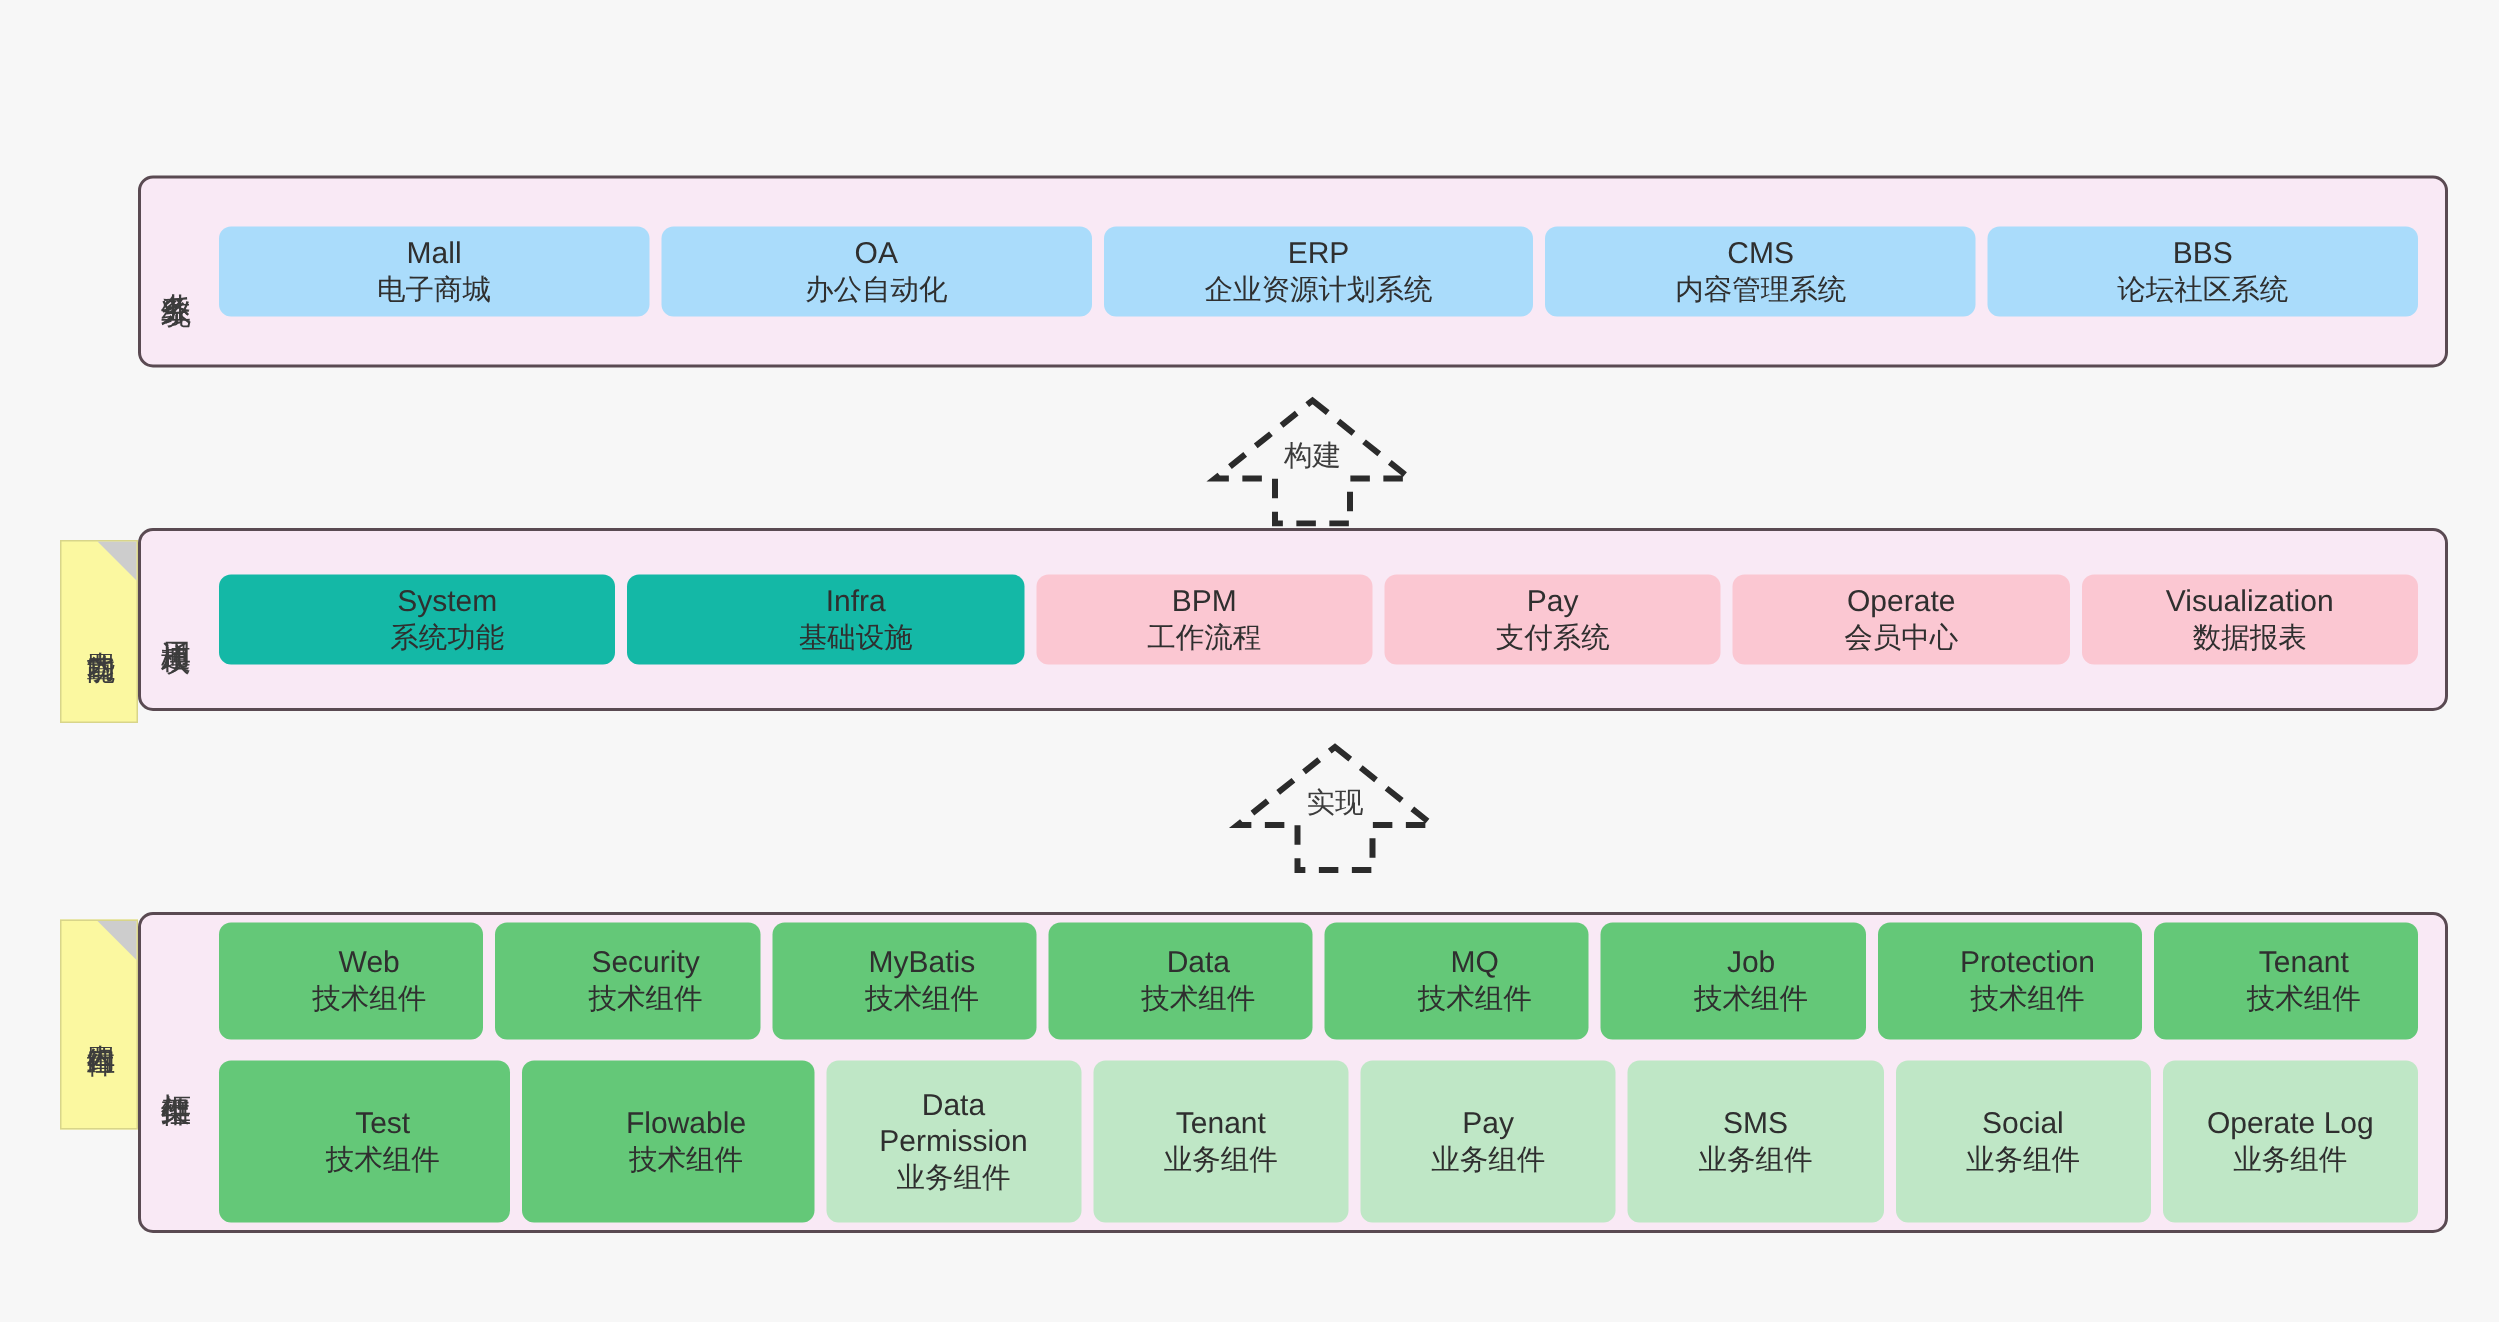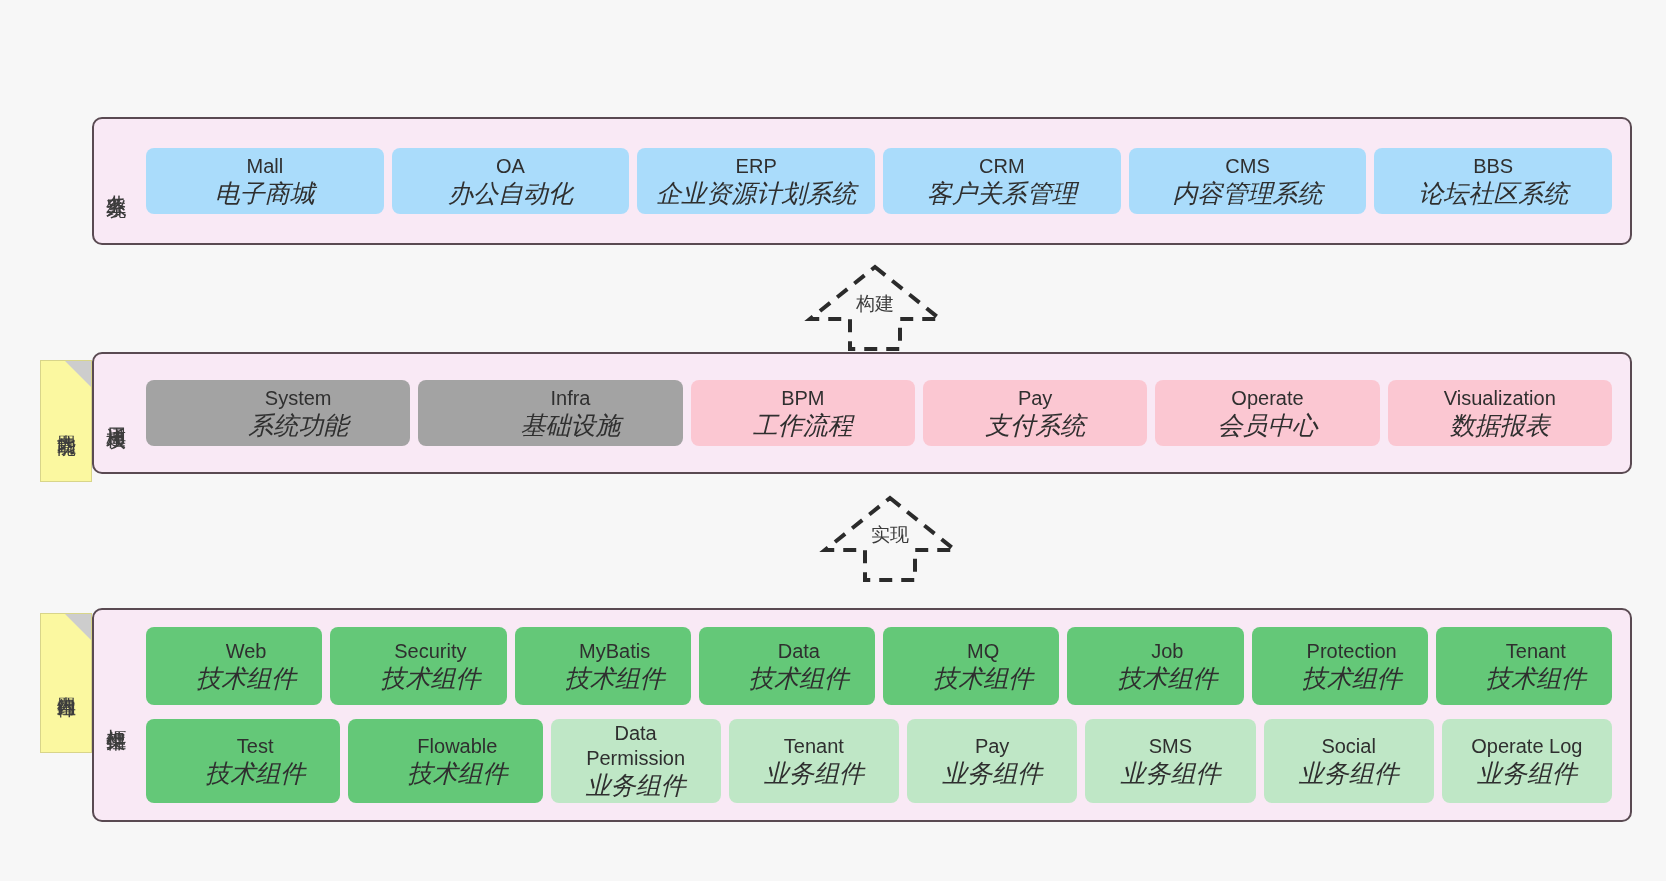--- a/index.html
+++ b/index.html
@@ -75,29 +75,28 @@
     text-align: center;
     box-sizing: border-box;
     padding: 6px 4px;
   }
   .node .n-title {
     font-size: 20px;
     line-height: 1.22;
     color: #2f2f2f;
   }
   .node .n-sub {
-    font-size: 25px;
+    font-size: 19px;
     line-height: 1.22;
     color: #2f2f2f;
-    font-style: italic;
   }
 
   
   .c-blue        { background: #aadcfb; }
-  .c-red         { background: #a3a3a3; padding-left: 44px; }
+  .c-red         { background: #14b8a6; padding-left: 44px; }
   .c-pink        { background: #fbc7d2; }
   .c-green       { background: #64c878; padding-left: 28px; }
   .c-lightgreen  { background: #bfe7c6; }
 
   
   .sticky {
     position: absolute;
     background: #fbf8a0;
     border: 1px solid #d8d58a;
     box-sizing: border-box;
@@ -152,24 +151,20 @@
         </div>
         <div class="node c-blue">
           <span class="n-title">OA</span>
           <span class="n-sub">办公自动化</span>
         </div>
         <div class="node c-blue">
           <span class="n-title">ERP</span>
           <span class="n-sub">企业资源计划系统</span>
         </div>
         <div class="node c-blue">
-          <span class="n-title">CRM</span>
-          <span class="n-sub">客户关系管理</span>
-        </div>
-        <div class="node c-blue">
           <span class="n-title">CMS</span>
           <span class="n-sub">内容管理系统</span>
         </div>
         <div class="node c-blue">
           <span class="n-title">BBS</span>
           <span class="n-sub">论坛社区系统</span>
         </div>
       </div>
     </div>
   </div>
@@ -262,21 +257,21 @@
         <div class="node c-green">
           <span class="n-title">Protection</span>
           <span class="n-sub">技术组件</span>
         </div>
         <div class="node c-green">
           <span class="n-title">Tenant</span>
           <span class="n-sub">技术组件</span>
         </div>
       </div>
 
-      <div class="box-row" style="height:84px;">
+      <div class="box-row" style="height:108px;">
         <div class="node c-green">
           <span class="n-title">Test</span>
           <span class="n-sub">技术组件</span>
         </div>
         <div class="node c-green">
           <span class="n-title">Flowable</span>
           <span class="n-sub">技术组件</span>
         </div>
         <div class="node c-lightgreen">
           <span class="n-title" style="display:block;max-width:100px;">Data Permission</span>

